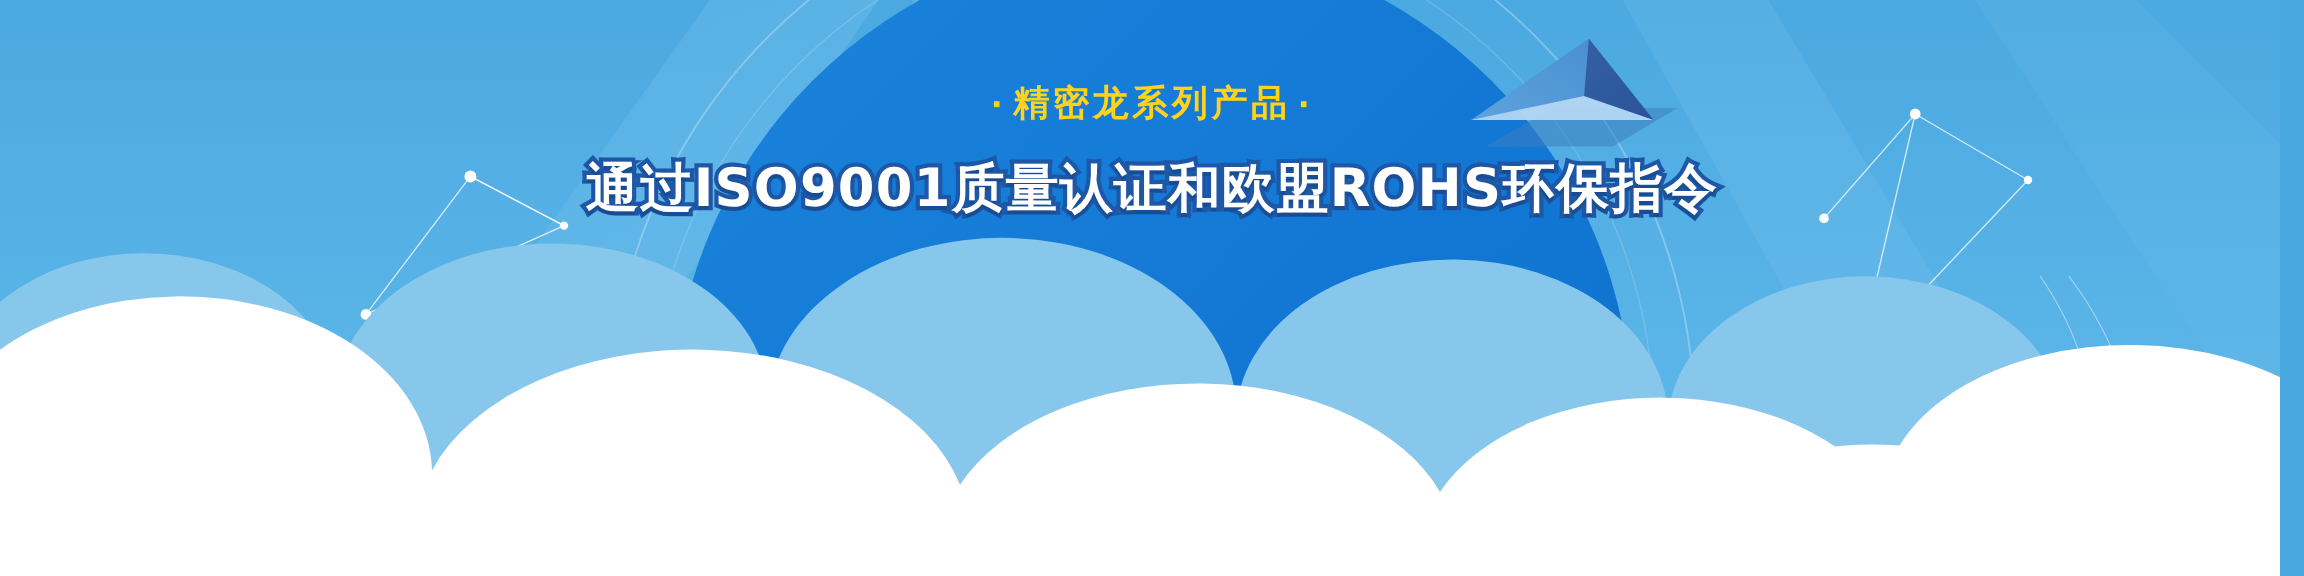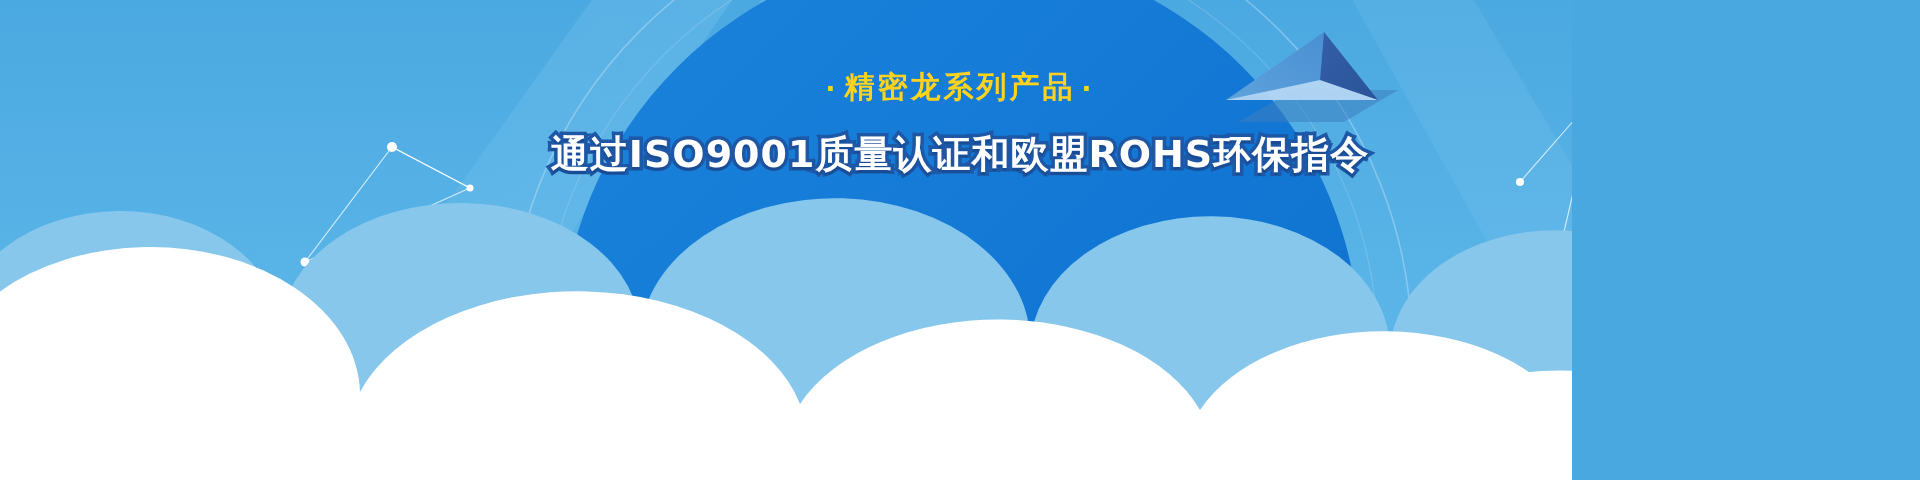--- a/index.html
+++ b/index.html
@@ -2,21 +2,21 @@
 <html><head>
 <meta charset="utf-8">
 <style>
   html,body{margin:0;padding:0;}
   body{
     width:1920px;height:480px;overflow:hidden;
     font-family:"Liberation Sans","DejaVu Sans",sans-serif;
     background:#4aa8e0;
   }
   #banner{
-    position:relative;width:1572px;height:480px;overflow:hidden;
+    position:relative;width:1900px;height:480px;overflow:hidden;
     background:linear-gradient(180deg,#4ba9e1 0%,#56b1e6 45%,#62b9ea 100%);
   }
   .layer{position:absolute;left:0;top:0;width:1920px;height:480px;}
   svg.layer{display:block;}
 
   
   #content{
     position:absolute;left:0;top:0;width:1920px;height:480px;
     display:flex;flex-direction:column;align-items:center;
     z-index:40;pointer-events:none;
@@ -27,21 +27,21 @@
     margin-top:72px;
     font-size:30px;font-weight:bold;color:#ffd21e;
     letter-spacing:3px;line-height:1;
     white-space:nowrap;
     font-family:"DejaVu Sans","Liberation Sans",sans-serif;
   }
   #eyebrow .dot{font-size:26px;vertical-align:middle;padding:0 6px;}
 
   #headline{
     margin-top:32px;
-    font-size:38px;font-weight:bold;color:#ffffff;
+    font-size:44px;font-weight:bold;color:#ffffff;
     letter-spacing:1px;line-height:1.1;white-space:nowrap;
     font-family:"DejaVu Sans","Liberation Sans",sans-serif;
     -webkit-text-stroke:7px #1d57a5;
     paint-order:stroke fill;
     text-shadow:0 3px 0 rgba(16,60,120,.35);
   }
 
   #tagline-box{
     margin-top:36px;position:relative;
     background:linear-gradient(90deg,#0f3e95 0%,#14479f 40%,#1450ad 100%);

